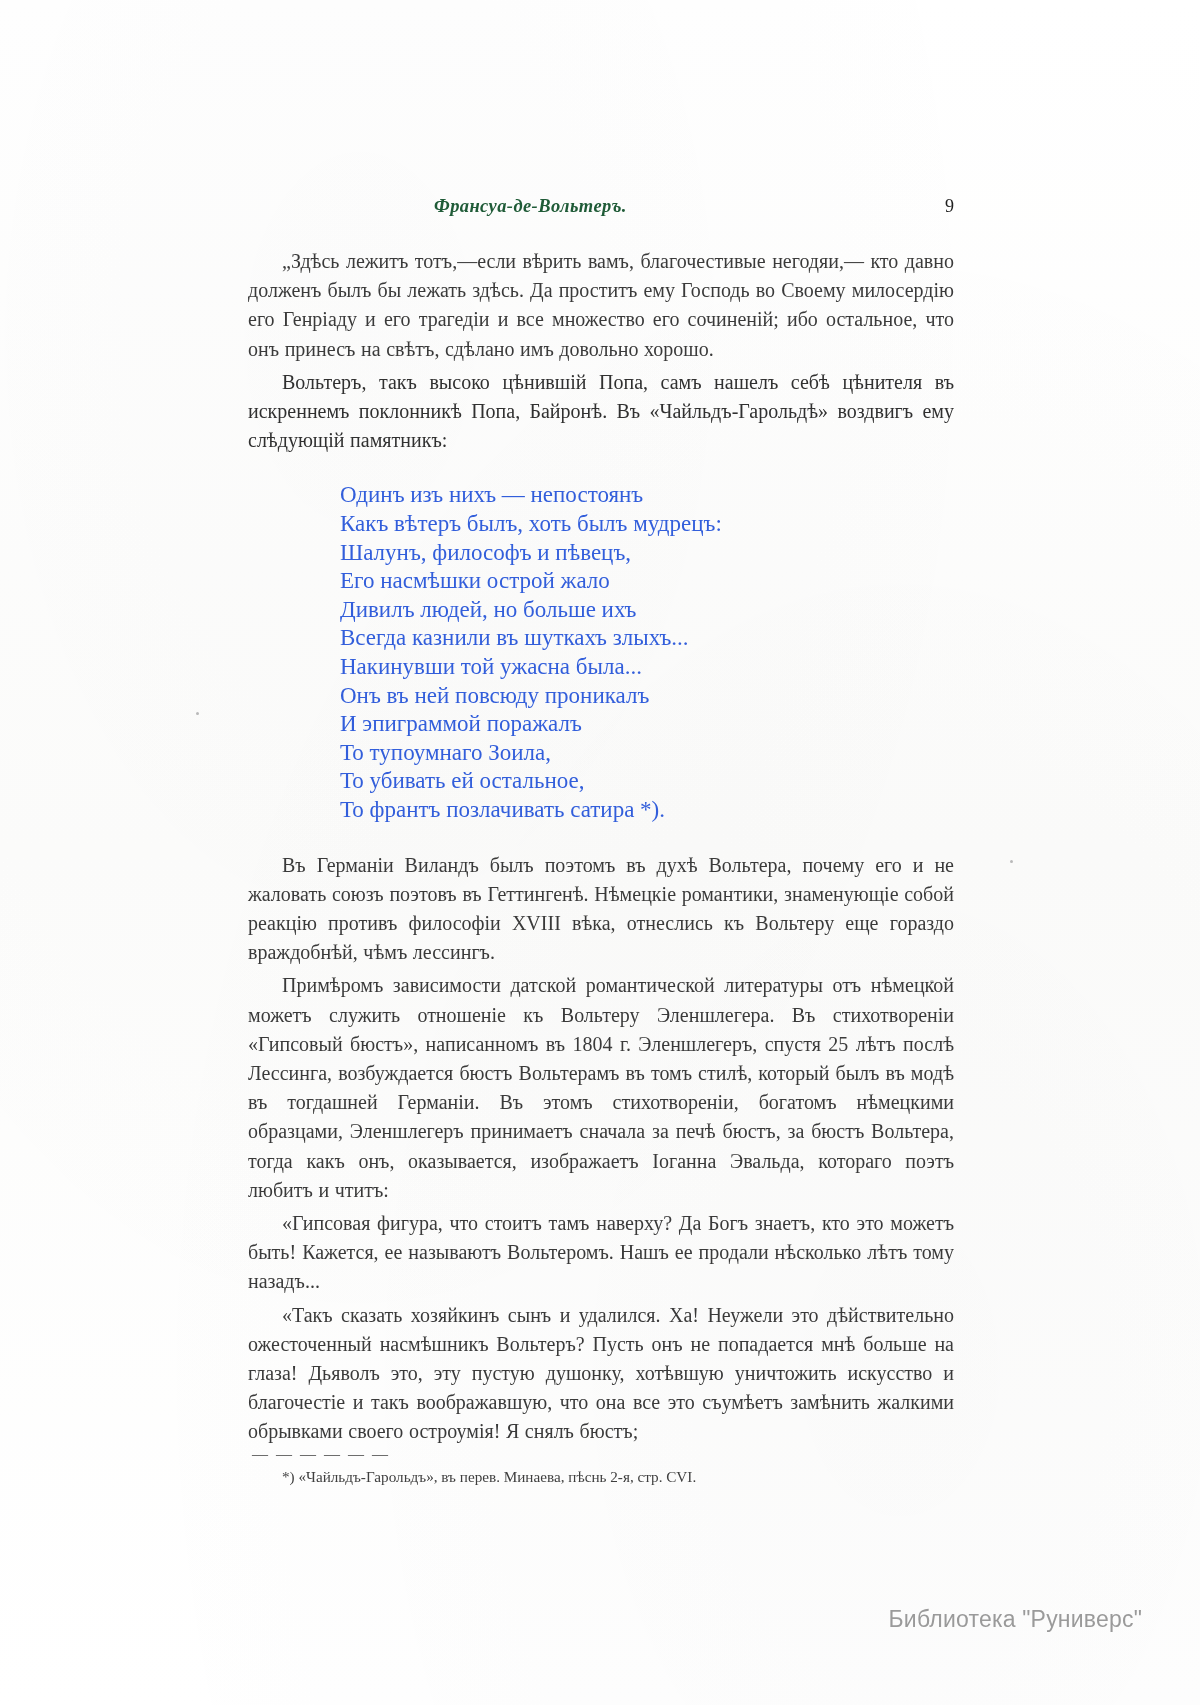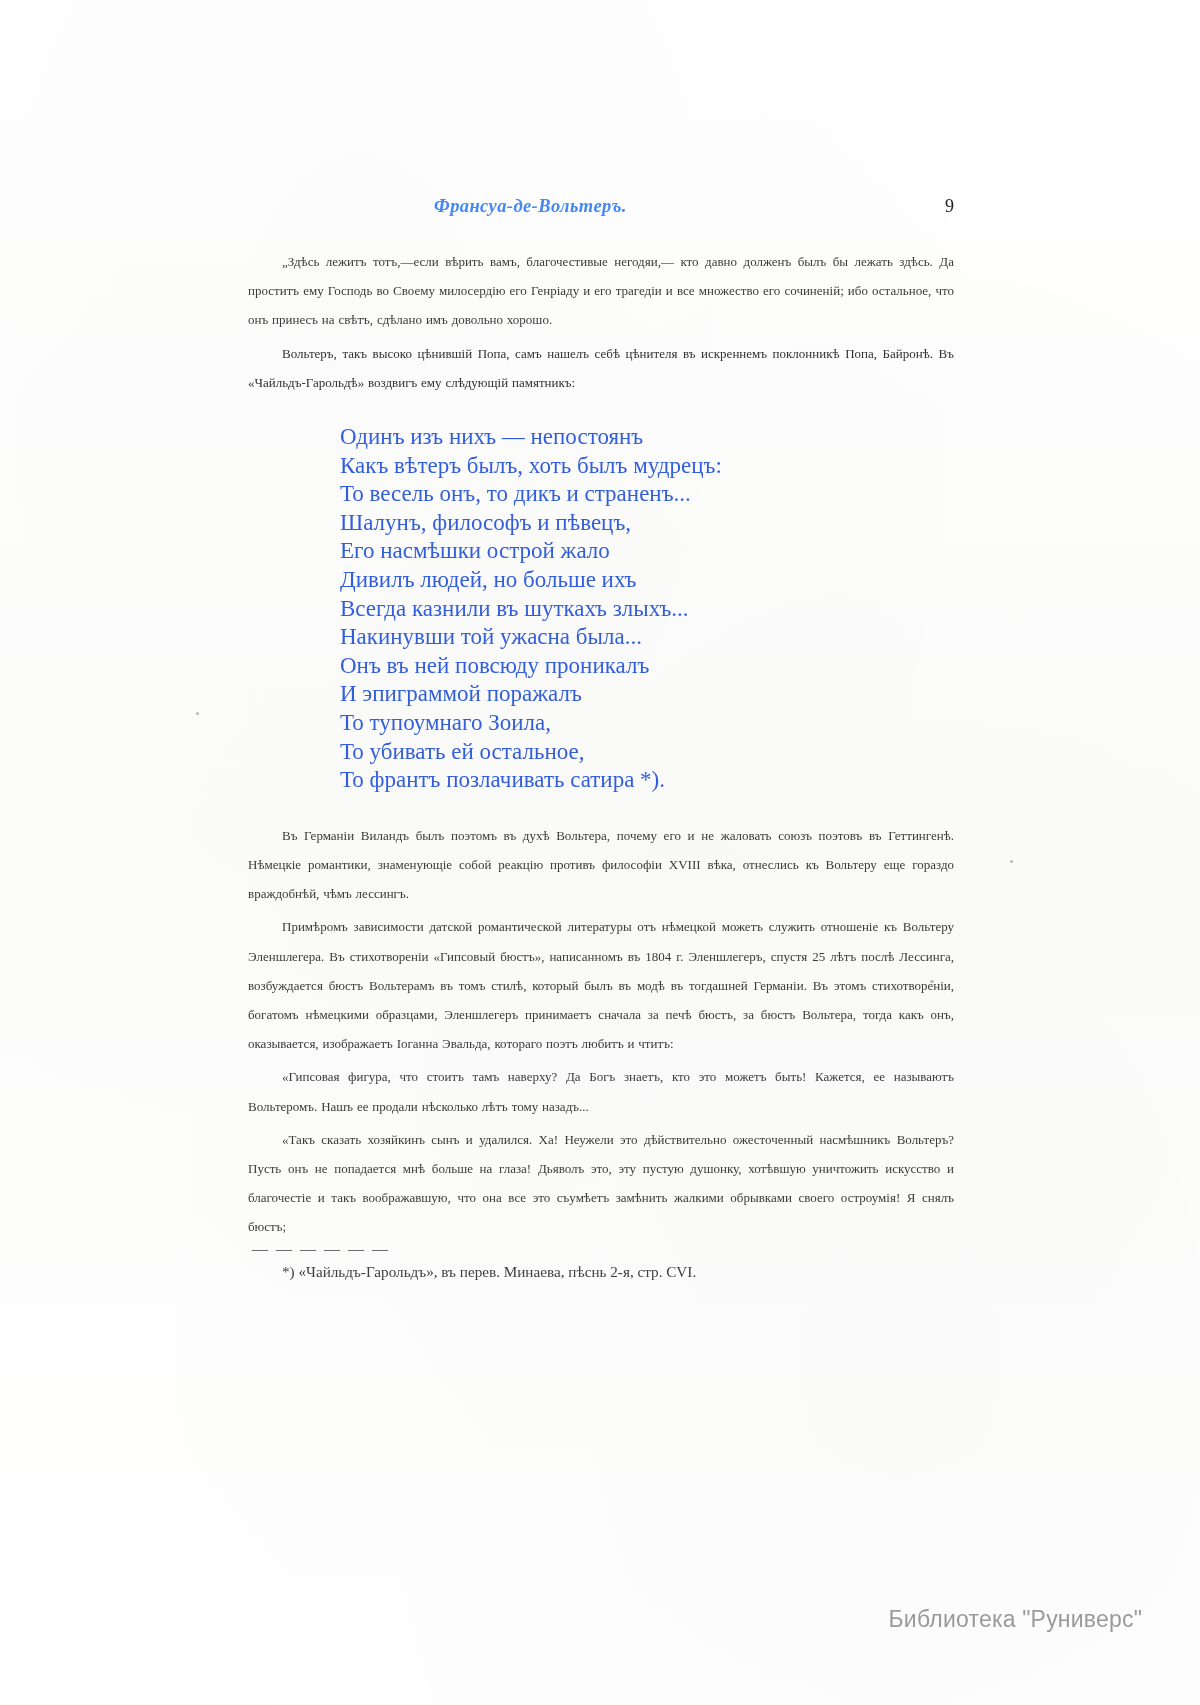--- a/index.html
+++ b/index.html
@@ -47,33 +47,33 @@
     display: flex;
     align-items: baseline;
     justify-content: space-between;
     margin-bottom: 30px;
   }
   .running-title {
     font-style: italic;
     font-weight: bold;
     font-size: 18.5px;
     letter-spacing: 0.4px;
-    color: #3b82f6;
+    color: #14532d;
     margin-left: 186px;
   }
   .page-number {
     font-size: 18px;
     color: #1f1f1f;
   }
 
   p.para {
     margin: 0 0 1px 0;
     text-align: justify;
     text-indent: 34px;
-    font-size: 13px;
+    font-size: 20px;
     line-height: 29.2px;
     color: #262626;
     word-spacing: 0.6px;
   }
   p.para + p.para {
     margin-top: 4px;
   }
   .blur-2 { filter: blur(0.5px); opacity: 0.9; }
   .blur-3 { filter: blur(0.22px); opacity: 0.95; }
 
@@ -137,21 +137,20 @@
       <div class="page-number">9</div>
     </div>
 
     <p class="para blur-2">„Здѣсь лежитъ тотъ,—если вѣрить вамъ, благочестивые негодяи,— кто давно долженъ былъ бы лежать здѣсь. Да проститъ ему Господь во Своему милосердію его Генріаду и его трагедіи и все множество его сочиненій; ибо остальное, что онъ принесъ на свѣтъ, сдѣлано имъ довольно хорошо.</p>
 
     <p class="para blur-3">Вольтеръ, такъ высоко цѣнившій Попа, самъ нашелъ себѣ цѣнителя въ искреннемъ поклонникѣ Попа, Байронѣ. Въ «Чайльдъ-Гарольдѣ» воздвигъ ему слѣдующій памятникъ:</p>
 
     <div class="verse blur-2">
       <div class="verse-line">Одинъ изъ нихъ — непостоянъ</div>
       <div class="verse-line">Какъ вѣтеръ былъ, хоть былъ мудрецъ:</div>
-      <div class="verse-line">То весель онъ, то дикъ и страненъ...</div>
       <div class="verse-line">Шалунъ, философъ и пѣвецъ,</div>
       <div class="verse-line">Его насмѣшки острой жало</div>
       <div class="verse-line">Дивилъ людей, но больше ихъ</div>
       <div class="verse-line">Всегда казнили въ шуткахъ злыхъ...</div>
       <div class="verse-line">Накинувши той ужасна была...</div>
       <div class="verse-line">Онъ въ ней повсюду проникалъ</div>
       <div class="verse-line">И эпиграммой поражалъ</div>
       <div class="verse-line">То тупоумнаго Зоила,</div>
       <div class="verse-line">То убивать ей остальное,</div>
       <div class="verse-line">То франтъ позлачивать сатира *).</div>

